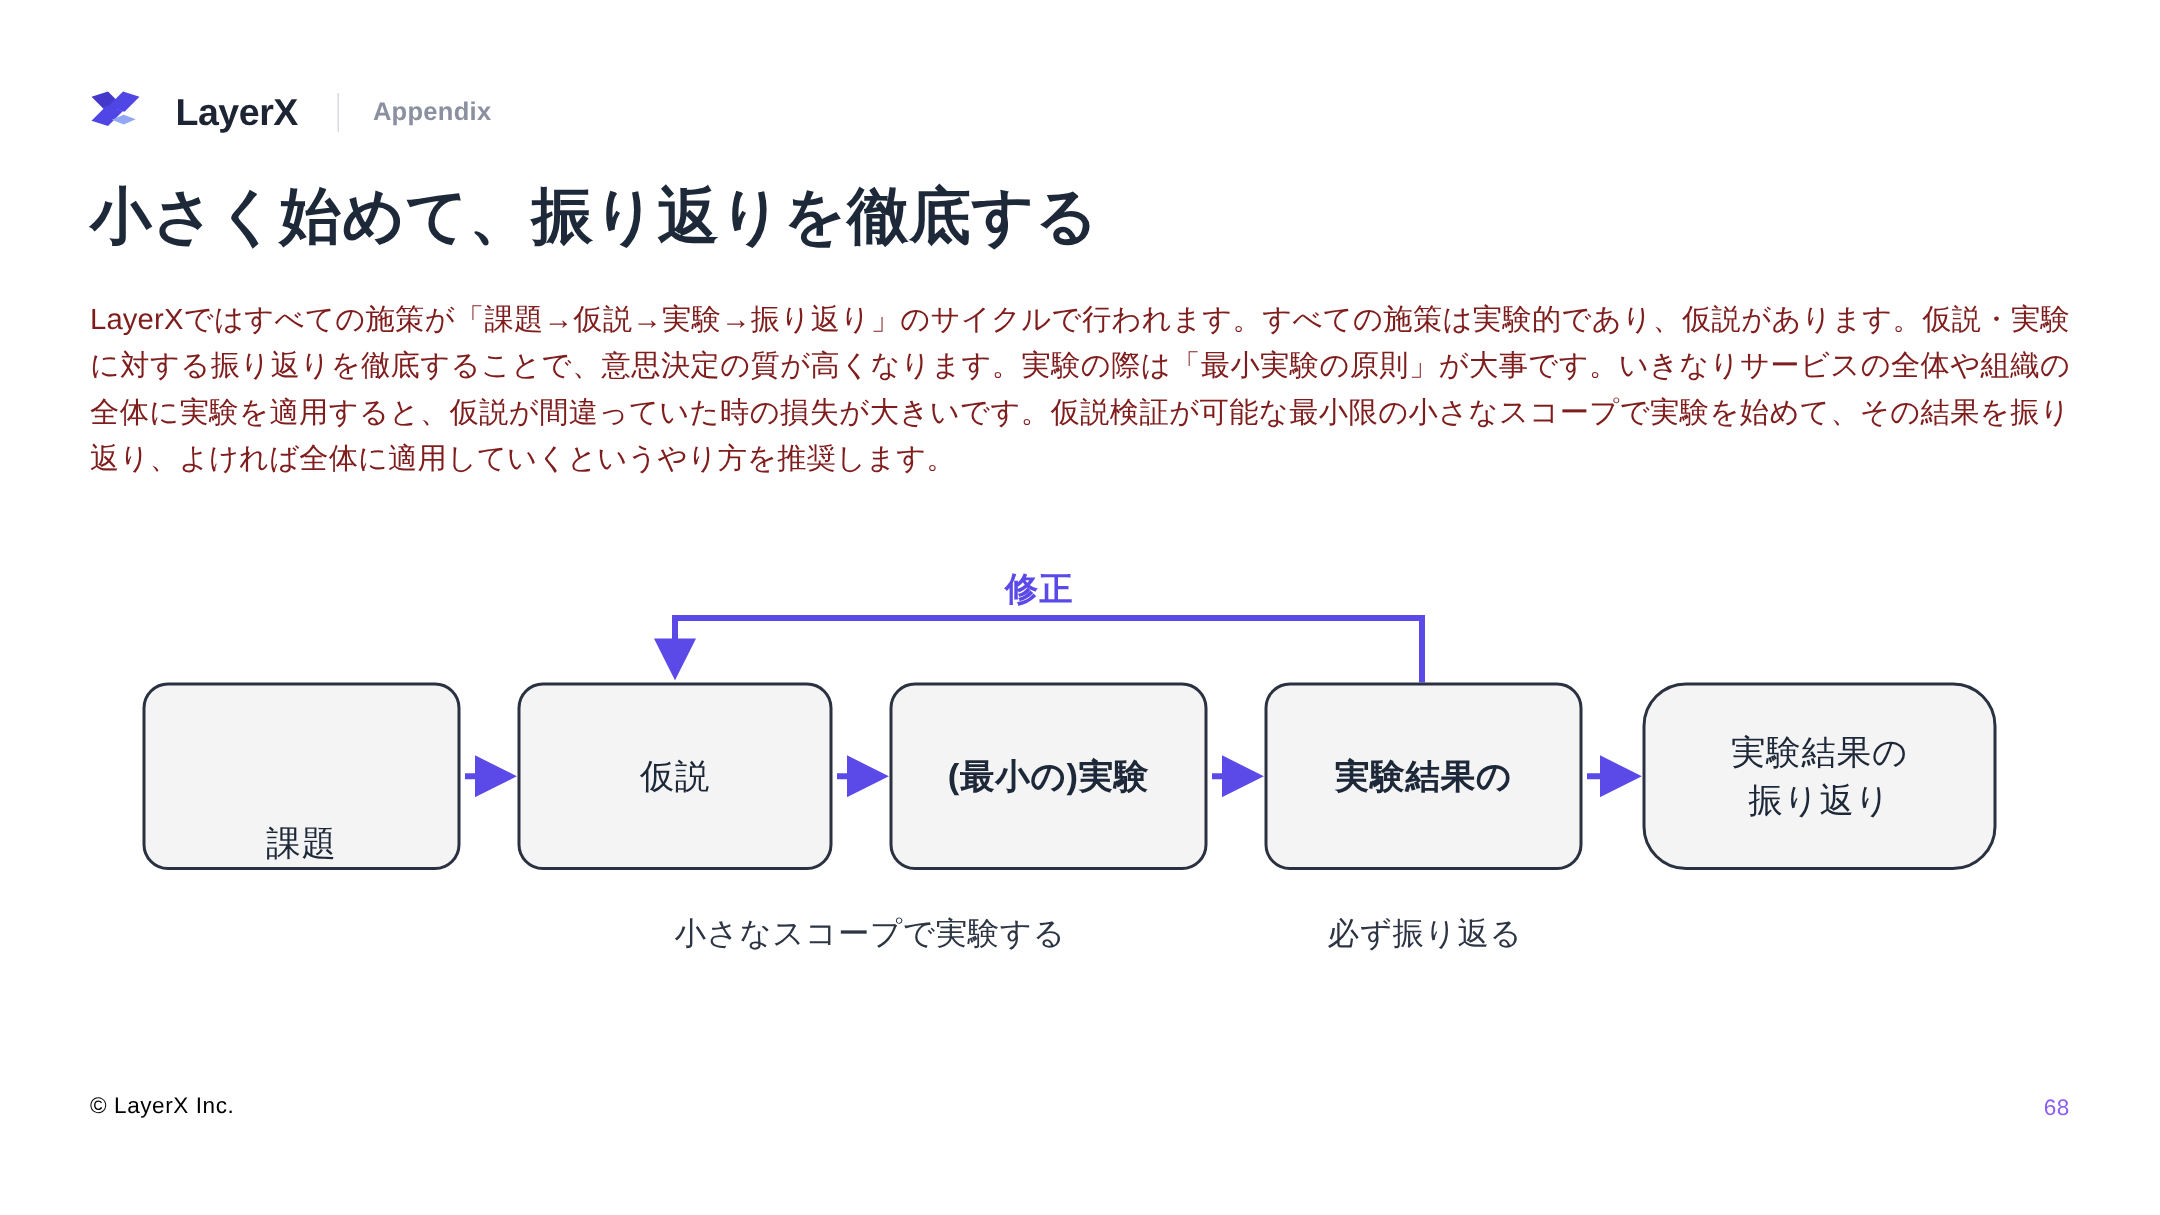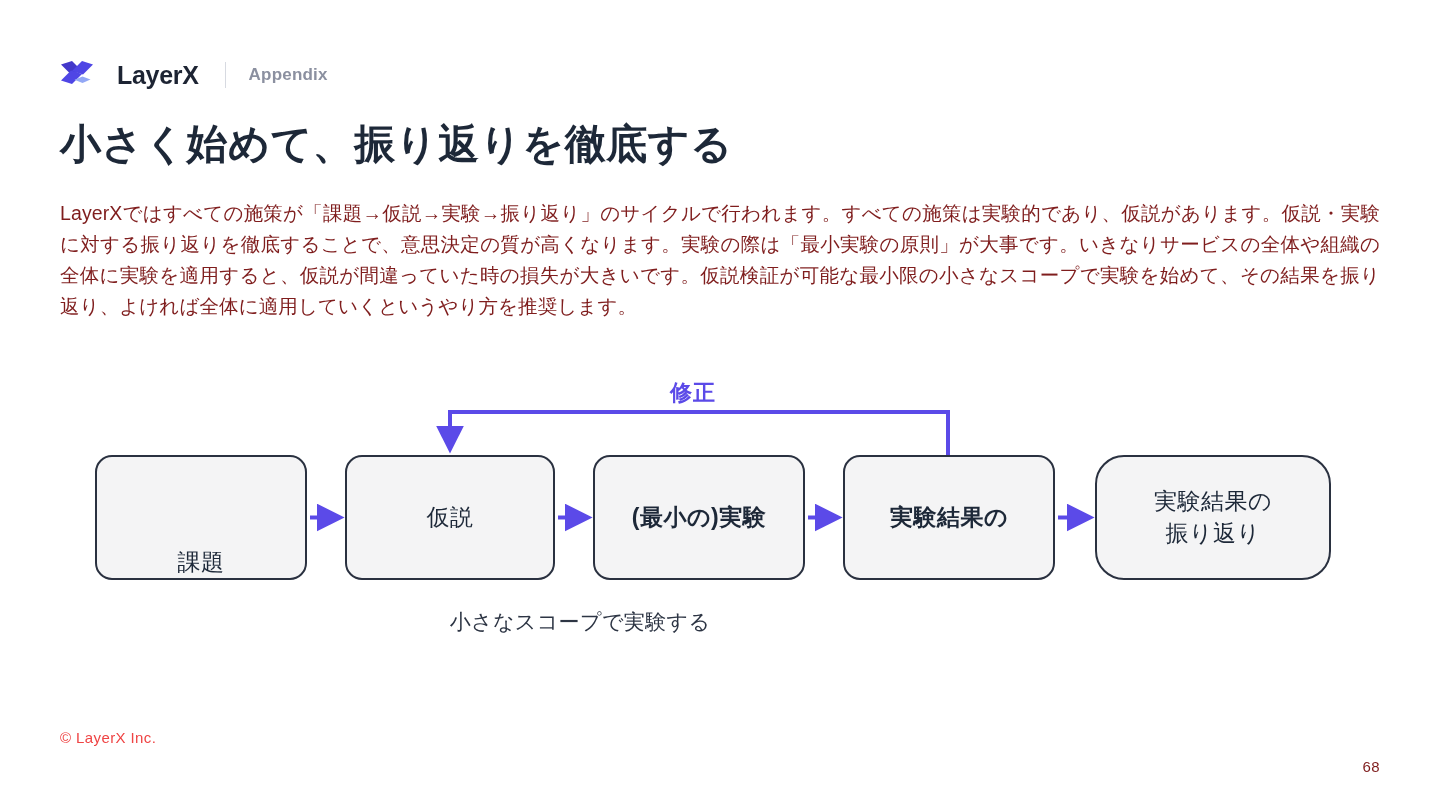--- a/index.html
+++ b/index.html
@@ -147,29 +147,29 @@
   .cap-1 { left: 430px; width: 300px; }
   .cap-2 { left: 848px; width: 204px; }
   .cap-3 { left: 1078px; width: 250px; }
 
   
   .footer-copy {
     position: absolute;
     left: 60px;
     top: 729px;
     font-size: 15px;
-    color: #ef4444;
+    color: #000000;
     letter-spacing: 0.4px;
   }
   .footer-page {
     position: absolute;
     right: 60px;
-    top: 758px;
+    top: 730px;
     font-size: 15px;
-    color: #7f1d1d;
+    color: #8b5cf6;
     letter-spacing: 0.4px;
   }
 </style>
 </head>
 <body>
 
 <div class="header">
   <svg class="logo-mark" viewBox="0 0 34 34">
     <polygon points="1,6.5 12,3 22,13 11,16.5" fill="#4338ca"></polygon>
     <polygon points="33,6.5 22,3 12,13 23,16.5" fill="#4f46e5"></polygon>
@@ -223,16 +223,17 @@
   </div>
 
   <div class="node node-n5">
     <span class="node-label">
       <span>実験結果の</span><br>
       <span>振り返り</span>
     </span>
   </div>
 
   <div class="caption cap-1">小さなスコープで実験する</div>
+  <div class="caption cap-2">必ず振り返る</div>
 </div>
 
 <div class="footer-copy">© LayerX Inc.</div>
 <div class="footer-page">68</div>
 
 </body></html>

